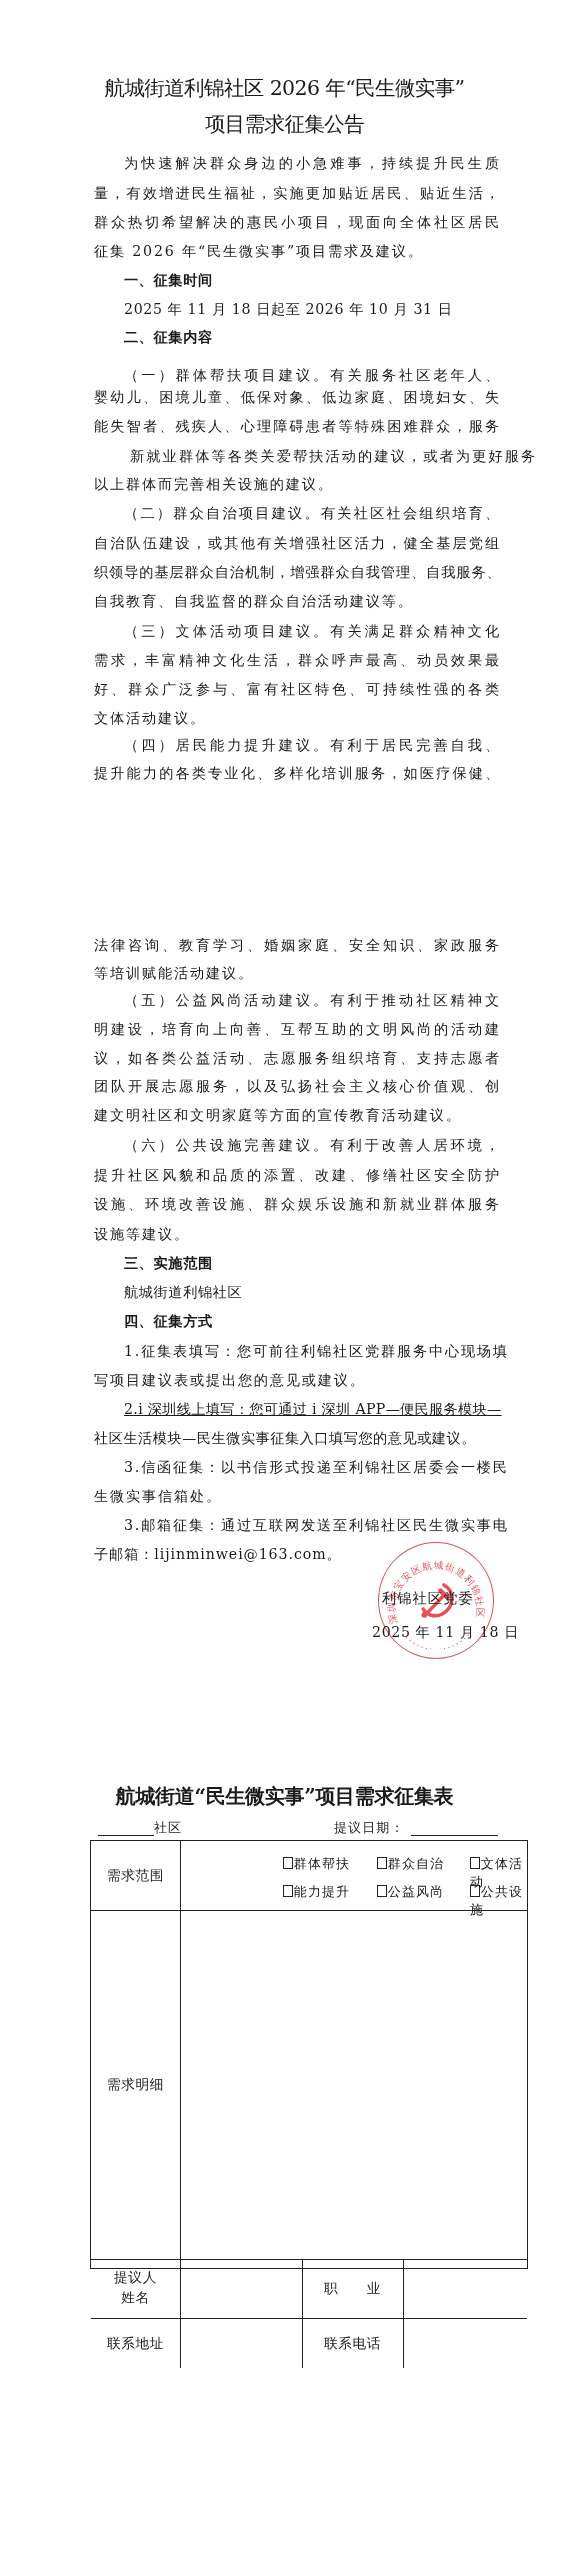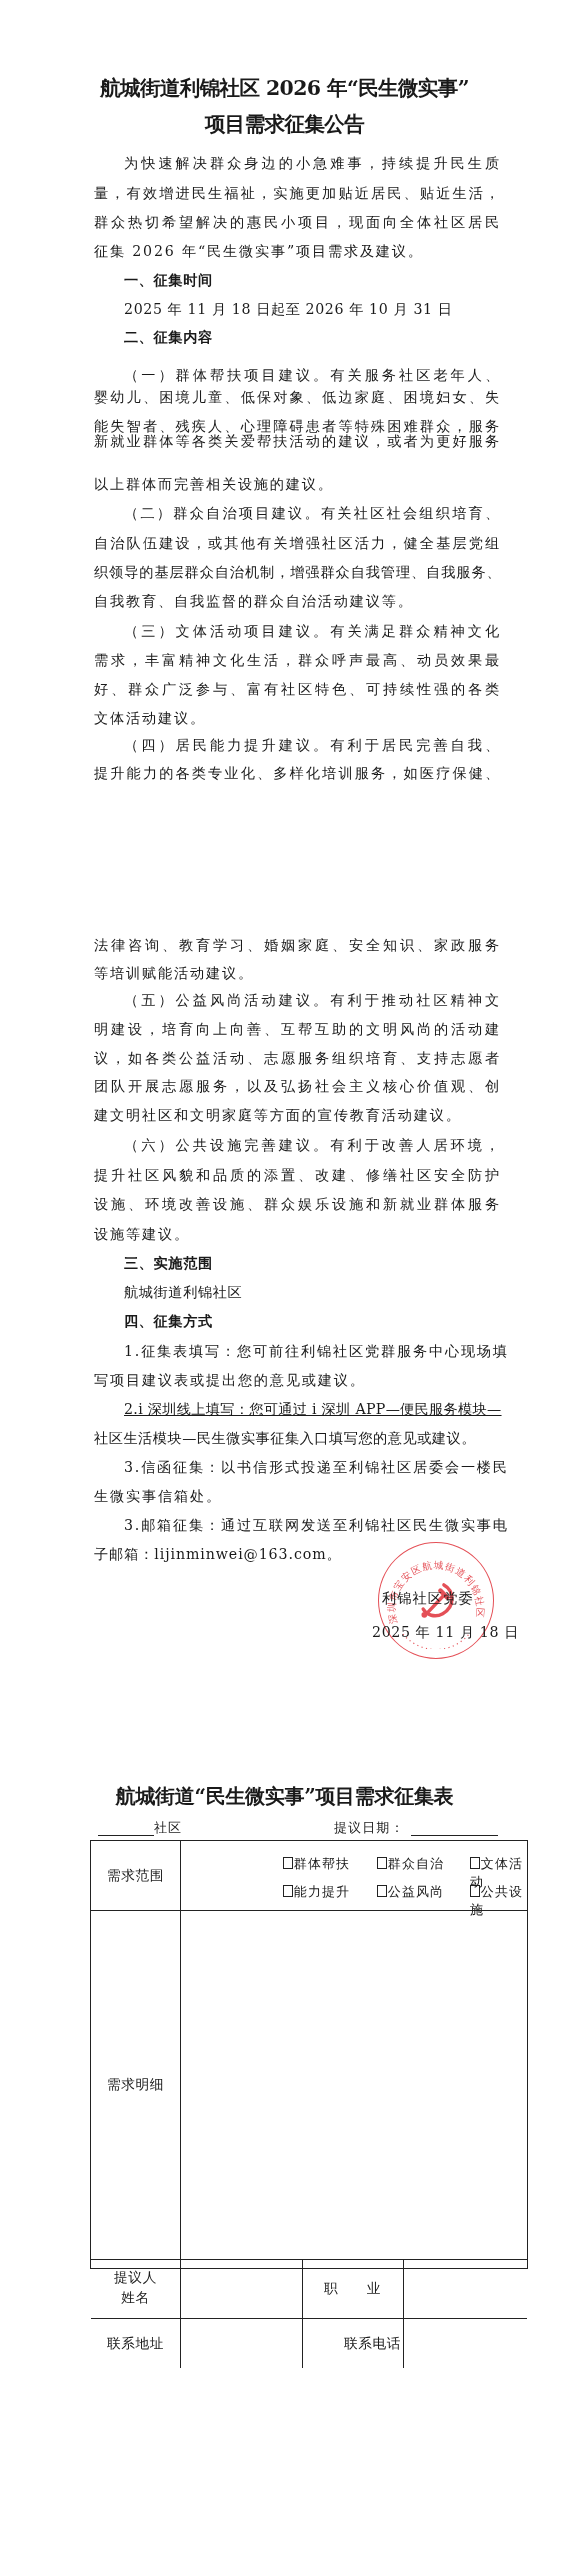--- a/index.html
+++ b/index.html
@@ -1,19 +1,19 @@
 <!DOCTYPE html>
 <html style="font-size:9px"><head>
 <meta charset="utf-8">
 <style>
   html, body { margin: 0; padding: 0; background: #ffffff; }
   body { width: 569px; height: 2576px; position: relative; overflow: hidden;
          font-family: "DejaVu Serif", "Liberation Serif", serif; color: #1a1a1a; }
   .abs { position: absolute; white-space: nowrap; }
-  .title { font-family: "DejaVu Serif", serif; font-weight: bold; font-size: 20.5px; letter-spacing: -0.6px;
+  .title { font-family: "DejaVu Serif", serif; font-weight: normal; font-size: 20.5px; letter-spacing: -0.6px;
            left: 0; width: 569px; text-align: center; line-height: 25px; }
   .line { font-size: 14.2px; line-height: 18px; left: 94px; width: 407px; letter-spacing: 1.8px; }
   .line.indent { left: 124px; width: 377px; }
   .line.just { text-align: justify; text-align-last: justify; }
   .heading { font-family: "DejaVu Sans", sans-serif; font-weight: bold; font-size: 14.2px; left: 124px; line-height: 18px; letter-spacing: 0.6px; }
   .plain { font-size: 14.2px; left: 124px; line-height: 18px; letter-spacing: 0.6px; }
   .stamp { position: absolute; left: 378px; top: 1542px; width: 116px; height: 117px; border: 1.7px solid #e0323a;
            border-radius: 50%; box-sizing: border-box; opacity: 0.85; }
   .stamp-ring-text { position: absolute; left: 6.8px; top: 5.7px; width: 100px; height: 100px; }
   .stamp-emblem { position: absolute; left: 35px; top: 35px; width: 46px; height: 46px; }
@@ -40,21 +40,21 @@
 <div class="abs line" style="top:242px;">征集 2026 年“民生微实事”项目需求及建议。</div>
 
 <div class="abs heading" style="top:271px;">一、征集时间</div>
 <div class="abs plain" style="top:300px;">2025 年 11 月 18 日起至 2026 年 10 月 31 日</div>
 
 <div class="abs heading" style="top:328px;">二、征集内容</div>
 
 <div class="abs line indent just" style="top:358px;margin-top:8px;">（一）群体帮扶项目建议。有关服务社区老年人、</div>
 <div class="abs line just" style="top:388px;">婴幼儿、困境儿童、低保对象、低边家庭、困境妇女、失</div>
 <div class="abs line just" style="top:417px;">能失智者、残疾人、心理障碍患者等特殊困难群众，服务</div>
-<div class="abs line just" style="top:432px;">新就业群体等各类关爱帮扶活动的建议，或者为更好服务</div>
+<div class="abs line just" style="top:447px;margin-left:36px;">新就业群体等各类关爱帮扶活动的建议，或者为更好服务</div>
 <div class="abs line" style="top:475px;">以上群体而完善相关设施的建议。</div>
 
 <div class="abs line indent just" style="top:504px;">（二）群众自治项目建议。有关社区社会组织培育、</div>
 <div class="abs line just" style="top:534px;">自治队伍建设，或其他有关增强社区活力，健全基层党组</div>
 <div class="abs line just" style="top:563px; letter-spacing:0.3px;">织领导的基层群众自治机制，增强群众自我管理、自我服务、</div>
 <div class="abs line" style="top:592px;">自我教育、自我监督的群众自治活动建议等。</div>
 
 <div class="abs line indent just" style="top:622px;">（三）文体活动项目建议。有关满足群众精神文化</div>
 <div class="abs line just" style="top:651px;">需求，丰富精神文化生活，群众呼声最高、动员效果最</div>
 <div class="abs line just" style="top:680px;">好、群众广泛参与、富有社区特色、可持续性强的各类</div>
@@ -139,16 +139,16 @@
   <div class="abs" style="left:90px; top:71px; width:345px; height:346px;"></div>
 
   <div class="cell-label" style="left:0; width:89px; top:427px;">提议人</div>
   <div class="cell-label" style="left:0; width:89px; top:447px;">姓名</div>
   <div class="abs" style="left:90px; top:419px; width:121px; height:57px;"></div>
   <div class="cell-label" style="left:211px; width:101px; top:438px;">职　　业</div>
   <div class="abs" style="left:314px; top:419px; width:122px; height:57px;"></div>
 
   <div class="cell-label" style="left:0; width:89px; top:493px;">联系地址</div>
   <div class="abs" style="left:90px; top:478px; width:121px; height:48px;"></div>
-  <div class="cell-label" style="left:211px; width:101px; top:493px;margin-left:20px;">联系电话</div>
+  <div class="cell-label" style="left:211px; width:101px; top:493px;">联系电话</div>
   <div class="abs" style="left:314px; top:478px; width:122px; height:48px;"></div>
 </div>
 
 
 </body></html>

